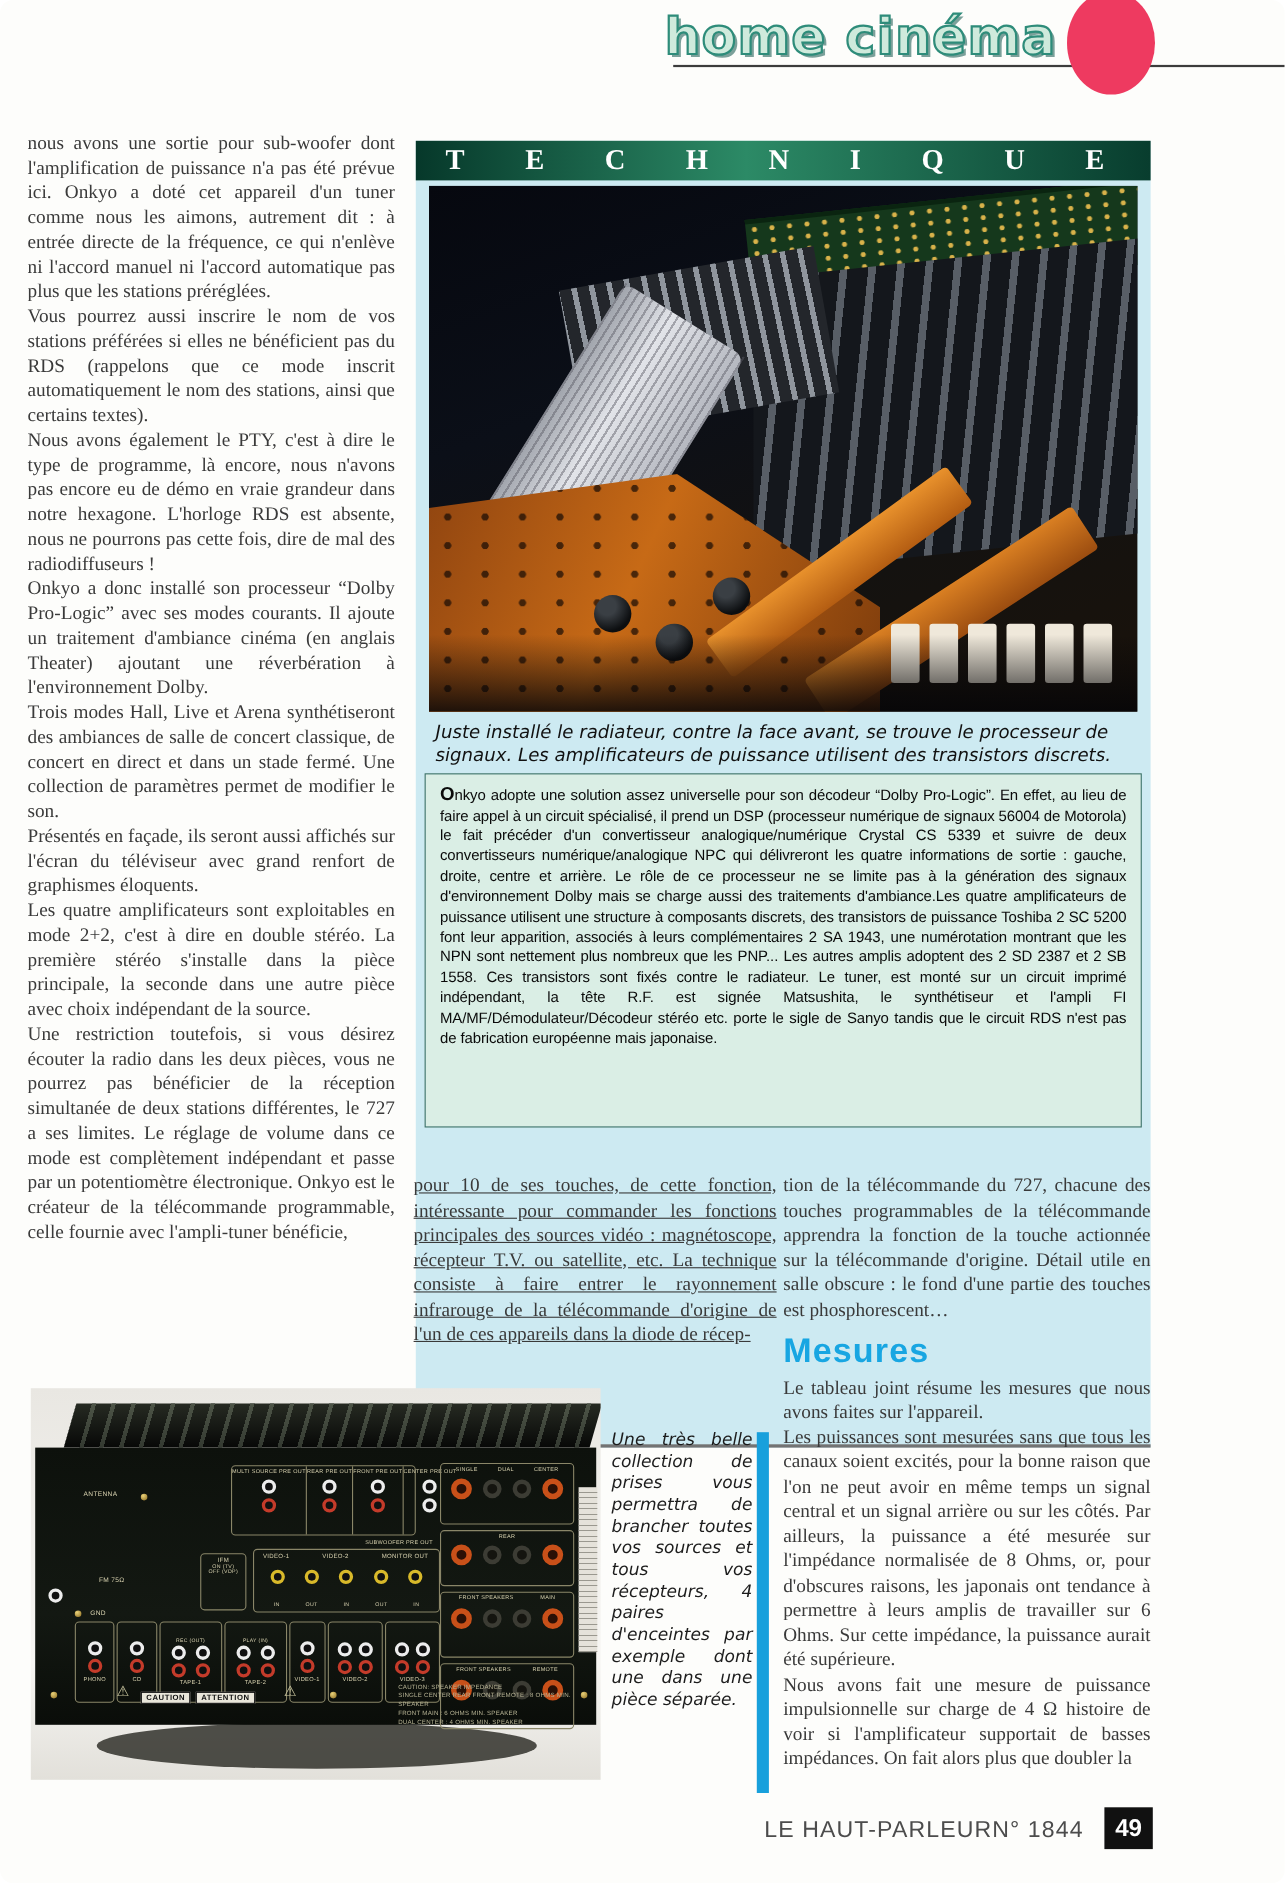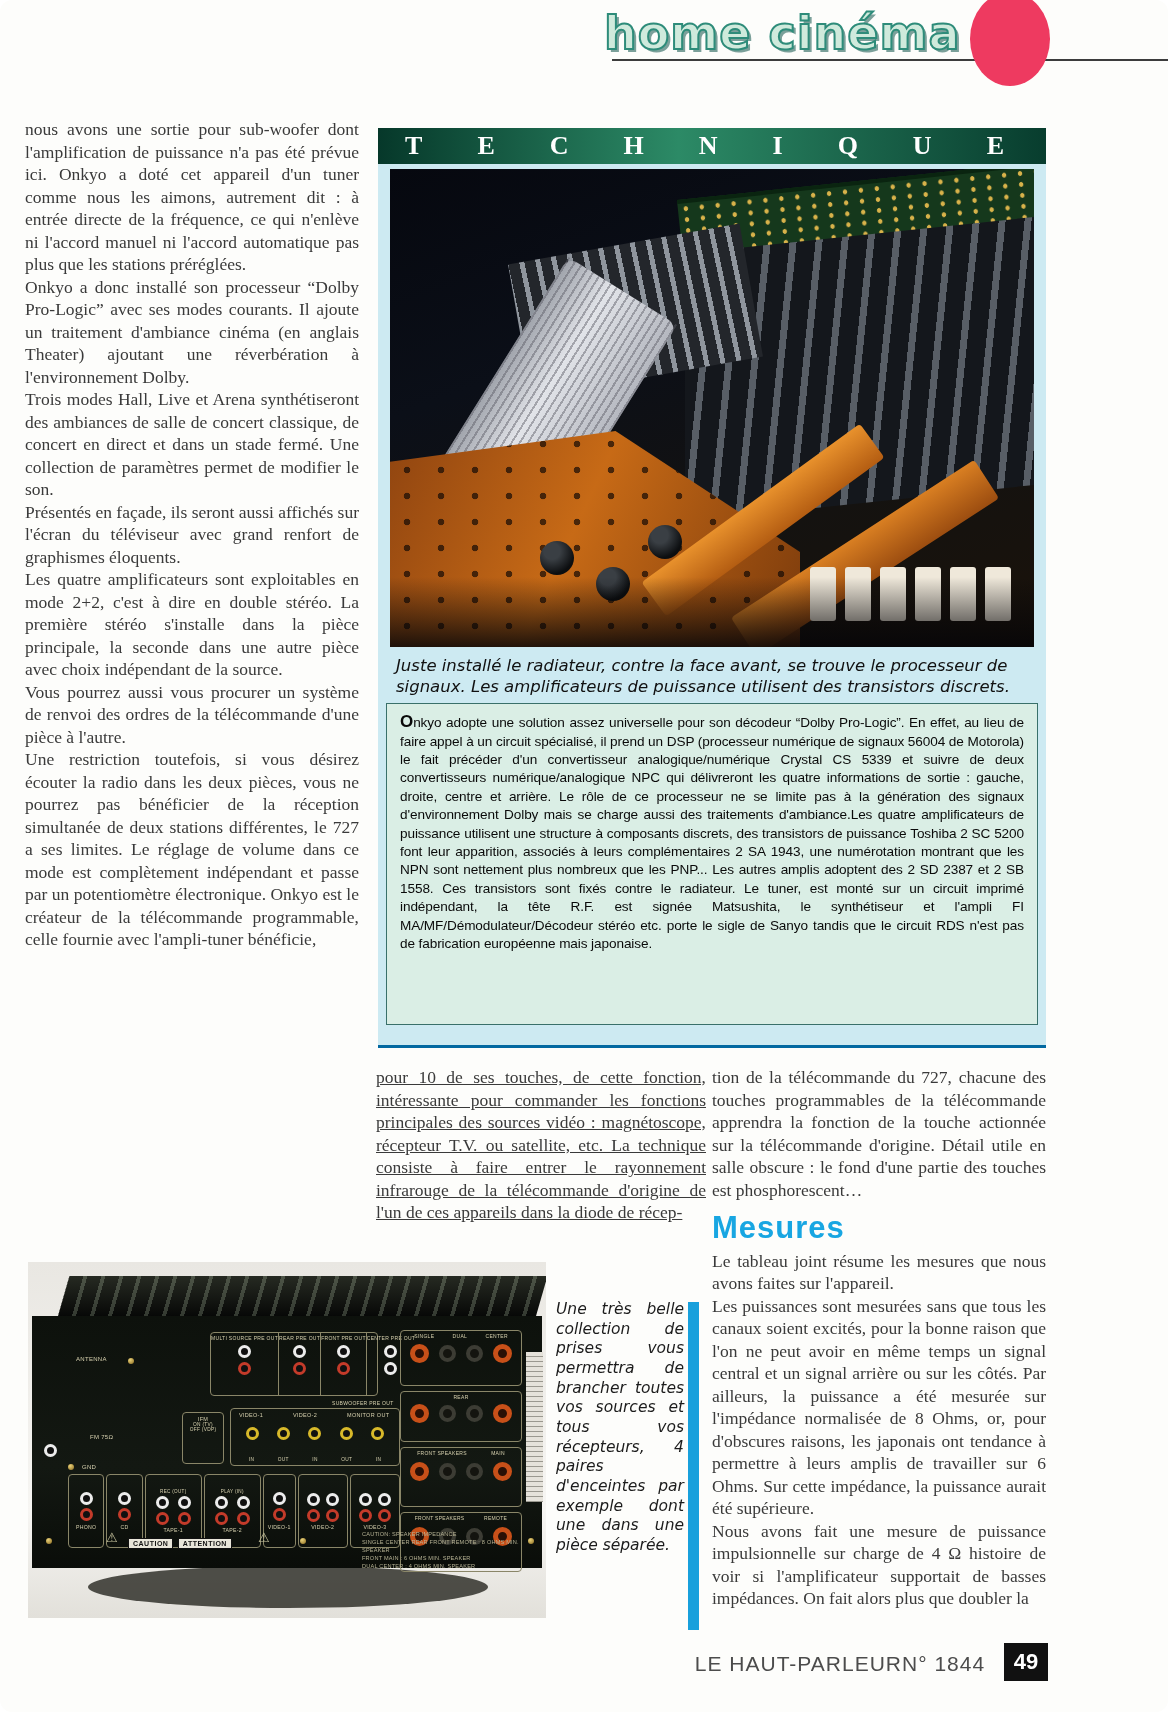--- a/index.html
+++ b/index.html
@@ -9,22 +9,22 @@
   
   .pink-circle{position:absolute;top:-8px;left:970px;width:80px;height:94px;
                background:#ee3a60;border-radius:50%;z-index:2;}
   .logo{position:absolute;top:6px;left:604px;z-index:3;white-space:nowrap;
         font-family:"DejaVu Sans",sans-serif;font-weight:bold;font-size:46px;letter-spacing:1px;
         color:#cfeadc;-webkit-text-stroke:2px #2e8c7a;
         text-shadow:3px 3px 0 rgba(16,84,74,.55);}
   .header-rule{position:absolute;top:59px;left:612px;right:0;height:2px;background:#3c3c3c;z-index:1;}
 
   
-  .technique-panel{position:absolute;left:378px;top:128px;width:668px;height:920px;
-                   background:#cdeaf2;border-bottom:3px solid #0369a1;box-sizing:border-box;}
+  .technique-panel{position:absolute;left:378px;top:128px;width:668px;height:1188px;
+                   background:#cdeaf2;border-bottom:3px solid #737373;box-sizing:border-box;}
   .banner{height:36px;background:linear-gradient(90deg,#06382a 0%,#2c8a66 45%,#083d2e 100%);
           display:flex;align-items:center;justify-content:center;overflow:hidden;}
   .banner span{color:#fff;font-family:"Liberation Serif",serif;font-weight:bold;font-size:26px;
                letter-spacing:55px;margin-left:40px;white-space:nowrap;}
 
   
   .photo-inside{position:relative;margin:5px 12px 0;height:478px;overflow:hidden;
                 background:linear-gradient(160deg,#06080f 0%,#0b0f18 35%,#141210 70%,#1a120a 100%);}
   .ph-green{position:absolute;left:290px;top:12px;width:360px;height:74px;transform:rotate(-6deg);
             background:#15381c;border-top:4px solid #0a2410;
@@ -126,25 +126,26 @@
 <body>
 
 <div class="page">
 
   <div class="pink-circle"></div>
   <div class="logo">home cinéma</div>
   <div class="header-rule"></div>
 
   <div class="col col-left">
     <p>nous avons une sortie pour sub-woofer dont l'amplification de puissance n'a pas été prévue ici. Onkyo a doté cet appareil d'un tuner comme nous les aimons, autrement dit : à entrée directe de la fréquence, ce qui n'enlève ni l'accord manuel ni l'accord automatique pas plus que les stations préréglées.</p>
+    <p>Vous pourrez aussi inscrire le nom de vos stations préférées si elles ne bénéficient pas du RDS (rappelons que ce mode inscrit automatiquement le nom des stations, ainsi que certains textes).</p>
+    <p>Nous avons également le PTY, c'est à dire le type de programme, là encore, nous n'avons pas encore eu de démo en vraie grandeur dans notre hexagone. L'horloge RDS est absente, nous ne pourrons pas cette fois, dire de mal des radiodiffuseurs !</p>
     <p>Onkyo a donc installé son processeur “Dolby Pro-Logic” avec ses modes courants. Il ajoute un traitement d'ambiance cinéma (en anglais Theater) ajoutant une réverbération à l'environnement Dolby.</p>
     <p>Trois modes Hall, Live et Arena synthétiseront des ambiances de salle de concert classique, de concert en direct et dans un stade fermé. Une collection de paramètres permet de modifier le son.</p>
     <p>Présentés en façade, ils seront aussi affichés sur l'écran du téléviseur avec grand renfort de graphismes éloquents.</p>
     <p>Les quatre amplificateurs sont exploitables en mode 2+2, c'est à dire en double stéréo. La première stéréo s'installe dans la pièce principale, la seconde dans une autre pièce avec choix indépendant de la source.</p>
-    <p>Vous pourrez aussi vous procurer un système de renvoi des ordres de la télécommande d'une pièce à l'autre.</p>
     <p>Une restriction toutefois, si vous désirez écouter la radio dans les deux pièces, vous ne pourrez pas bénéficier de la réception simultanée de deux stations différentes, le 727 a ses limites. Le réglage de volume dans ce mode est complètement indépendant et passe par un potentiomètre électronique. Onkyo est le créateur de la télécommande programmable, celle fournie avec l'ampli-tuner bénéficie,</p>
   </div>
 
   <div class="technique-panel">
     <div class="banner">
       <span>TECHNIQUE</span>
     </div>
 
     <div class="photo-inside">
       <div class="ph-green"></div>

